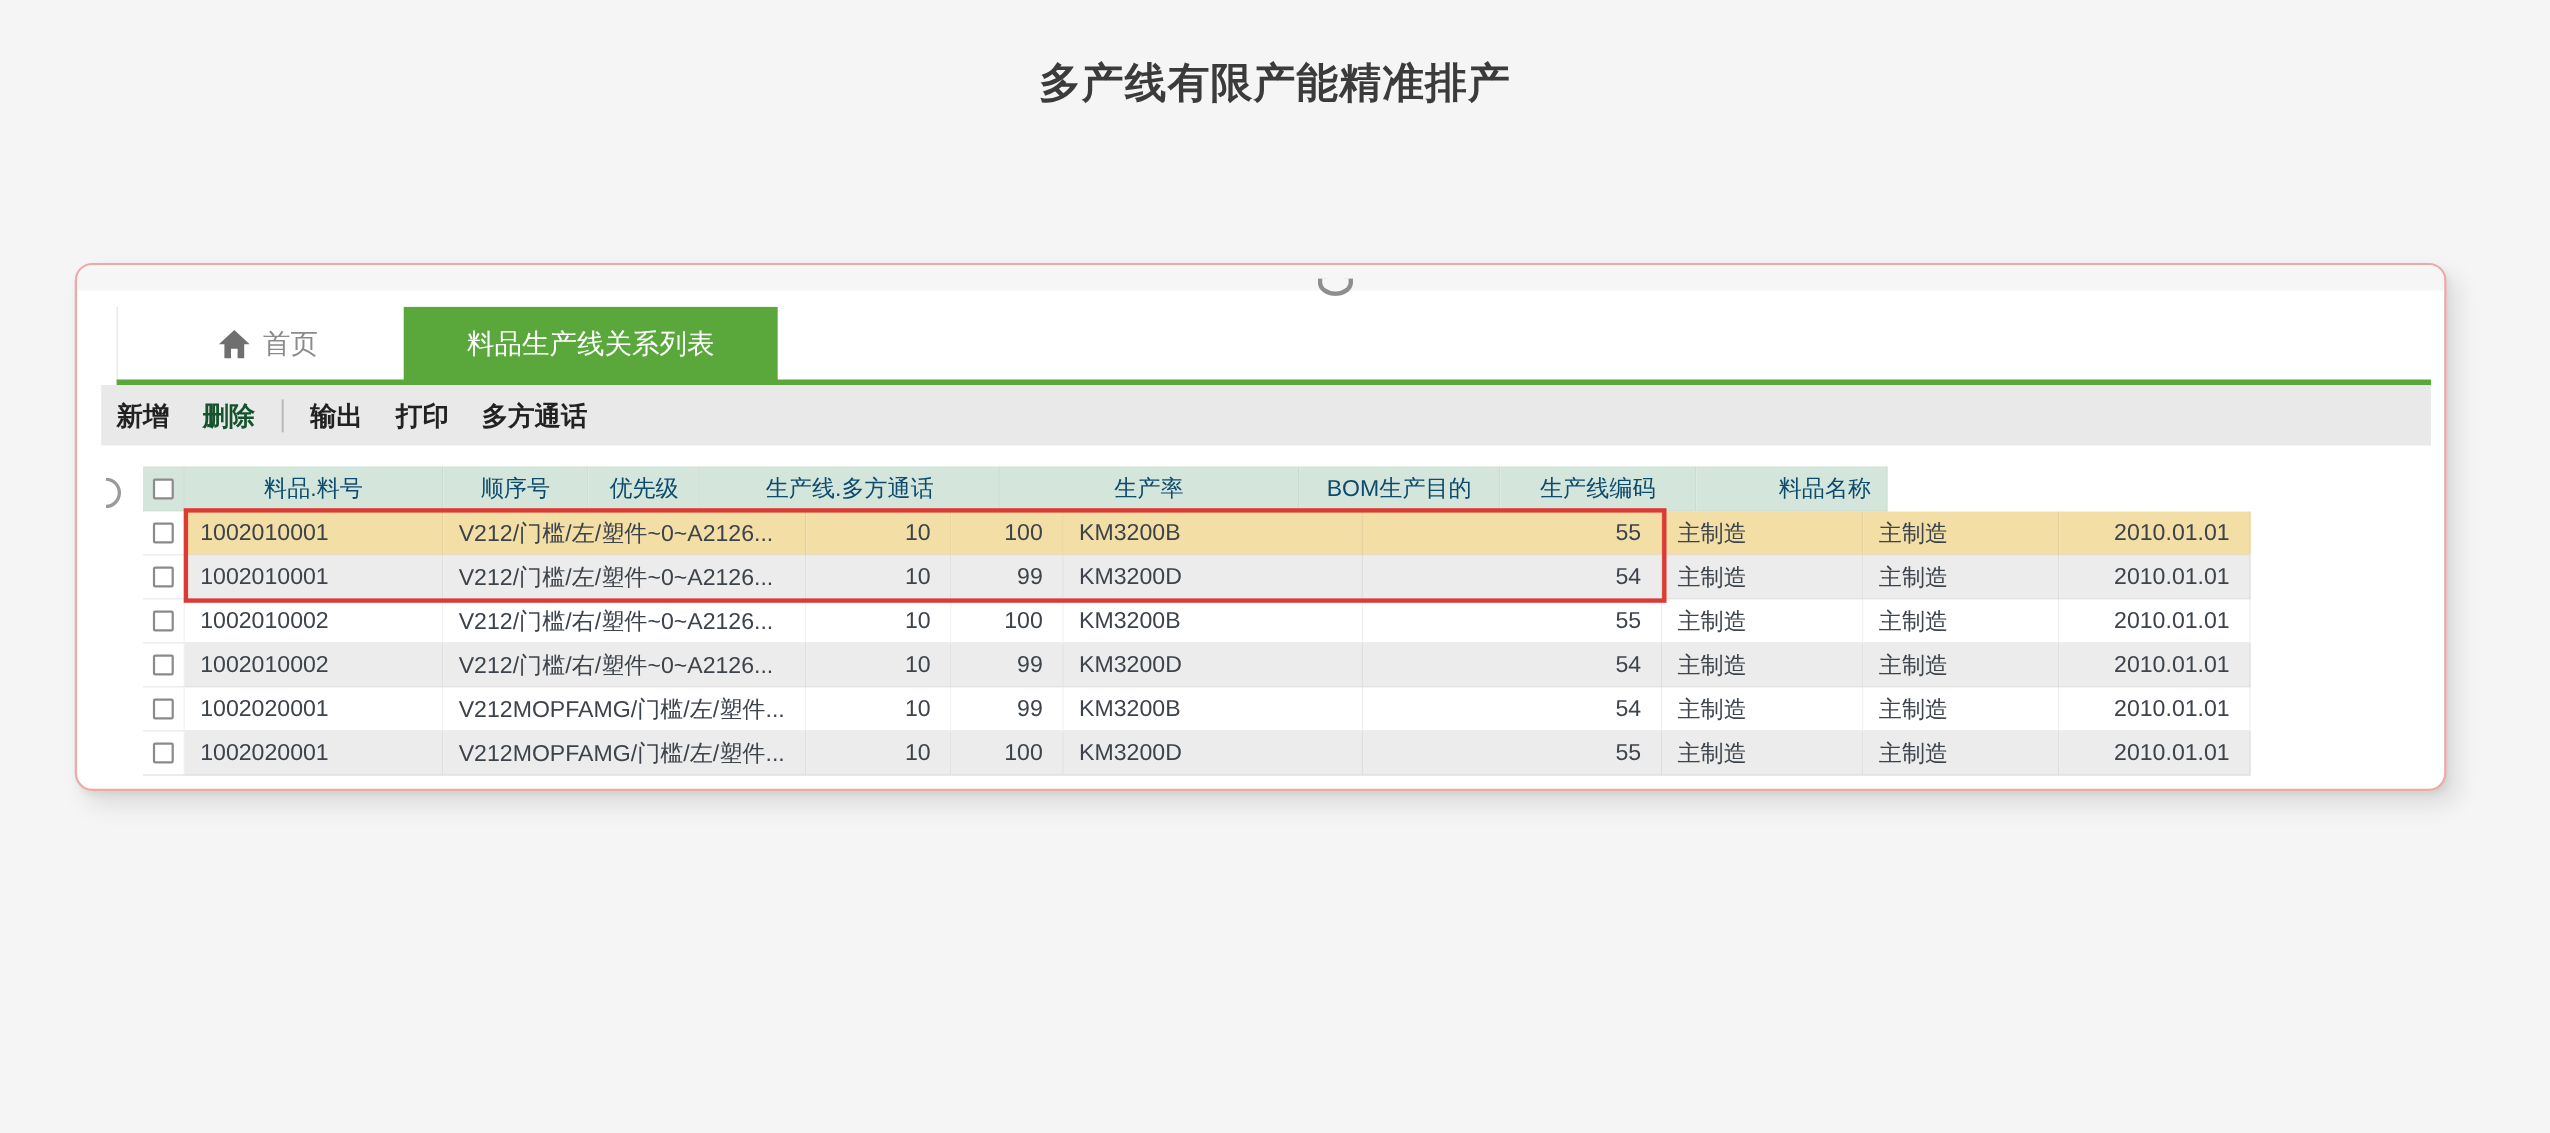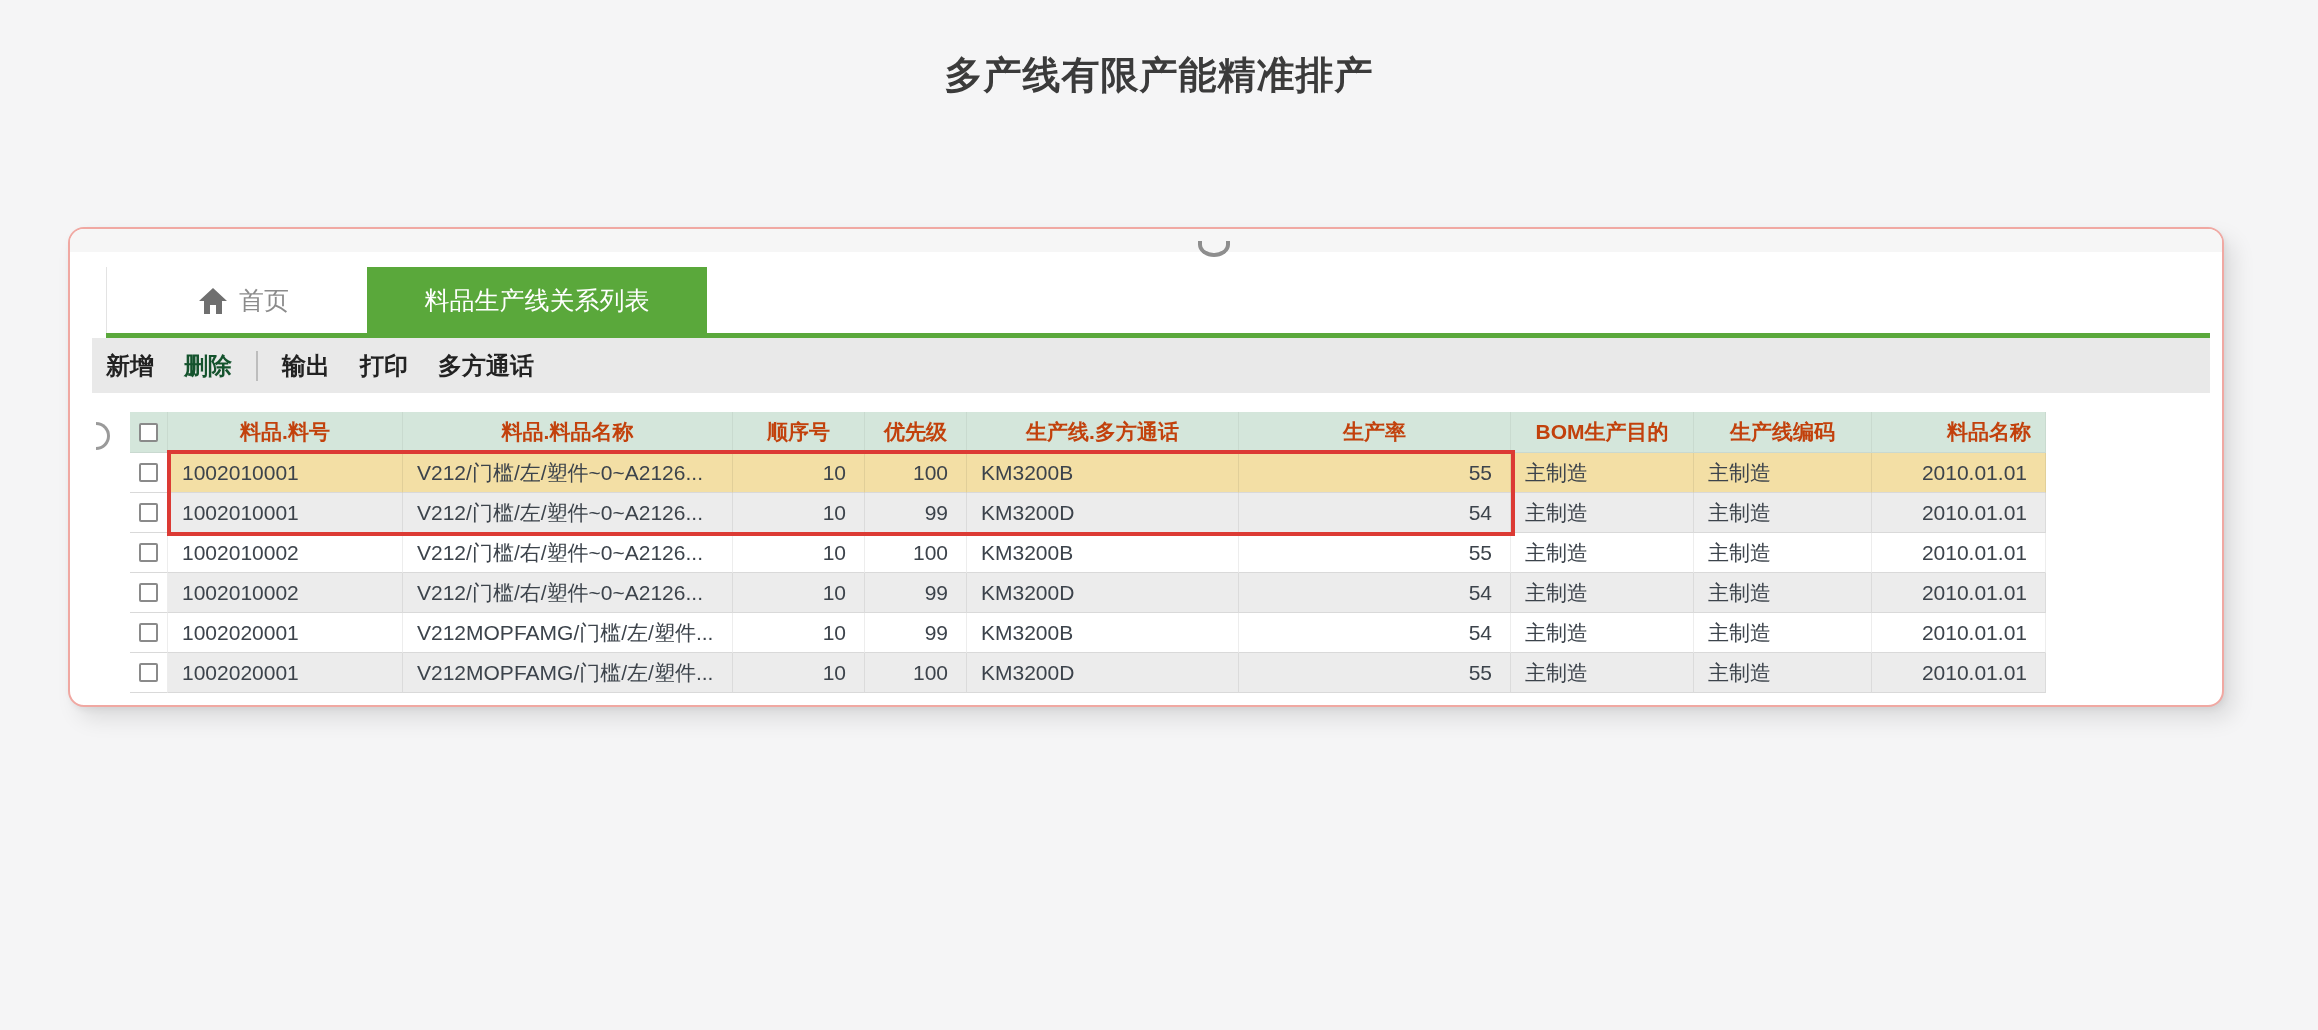--- a/index.html
+++ b/index.html
@@ -17,21 +17,21 @@
     font-family:"Liberation Sans","DejaVu Sans",sans-serif;
     color:#333;
   }
   .page-title{
     position:absolute;top:50px;left:0;width:100%;
     text-align:center;font-size:38px;font-weight:bold;color:#3b3b3b;
     letter-spacing:1px;
   }
   
   .card{
-    position:absolute;left:68px;top:227px;width:2156px;height:480px;
+    position:absolute;left:68px;top:239px;width:2156px;height:480px;
     background:#ffffff;border:2px solid var(--card-border);border-radius:16px;
     box-shadow:10px 12px 22px rgba(0,0,0,0.10), 2px 3px 6px rgba(0,0,0,0.06);
     overflow:hidden;
   }
   .card-topstrip{position:absolute;top:0;left:0;right:0;height:23px;background:#f6f6f6;}
   .arc-glyph{
     position:absolute;left:1128px;top:12px;width:32px;height:16px;
     border:4px solid #8e8e8e;border-top:none;
     border-radius:0 0 18px 18px / 0 0 14px 14px;
   }
@@ -81,21 +81,21 @@
   .t-row{display:flex;height:40px;}
   .t-row.header{height:41px;}
   .t-cell{
     height:100%;display:flex;align-items:center;
     font-size:21px;color:#3c434b;
     border-right:1px solid rgba(0,0,0,0.07);
     border-bottom:1px solid #d9d9d9;
     padding:0 14px;white-space:nowrap;overflow:hidden;
   }
   .t-row.header .t-cell{
-    background:var(--header-bg);font-weight:bold;color:#c2410c;
+    background:var(--header-bg);font-weight:normal;color:#0c4a6e;
     justify-content:center;border-bottom:1px solid #c9d9d0;
     border-right:1px solid rgba(0,0,0,0.05);
   }
   .t-row.header .t-cell.h-right{justify-content:flex-end;}
   .t-cell.a-right{justify-content:flex-end;padding-right:18px;}
   .t-cell.cb-cell{justify-content:center;background:#fff;padding:0;}
   .t-row.header .t-cell.cb-cell{background:var(--header-bg);}
   .t-row.alt .t-cell:not(.cb-cell){background:#ececec;}
   .t-row.plain .t-cell:not(.cb-cell){background:#ffffff;}
   .t-row.hl .t-cell:not(.cb-cell){background:var(--hl-bg);}
@@ -142,21 +142,20 @@
 
   <div class="expander"></div>
 
   <div class="table-wrap">
 
     <div class="t-row header">
         <div class="t-cell cb-cell" style="width: 38px;">
           <span class="cb"></span>
         </div>
         <div class="t-cell" style="width: 235px;">料品.料号</div>
-        <div class="t-cell" style="width: 330px;">料品.料品名称</div>
         <div class="t-cell" style="width: 132px;">顺序号</div>
         <div class="t-cell" style="width: 102px; text-align: right;">优先级</div>
         <div class="t-cell" style="width: 272px;">生产线.多方通话</div>
         <div class="t-cell" style="width: 272px;">生产率</div>
         <div class="t-cell" style="width: 183px;">BOM生产目的</div>
         <div class="t-cell" style="width: 178px;">生产线编码</div>
         <div class="t-cell h-right" style="width: 174px;">料品名称</div>
       </div>
       <div class="t-row hl">
         <div class="t-cell cb-cell" style="width: 38px;">

